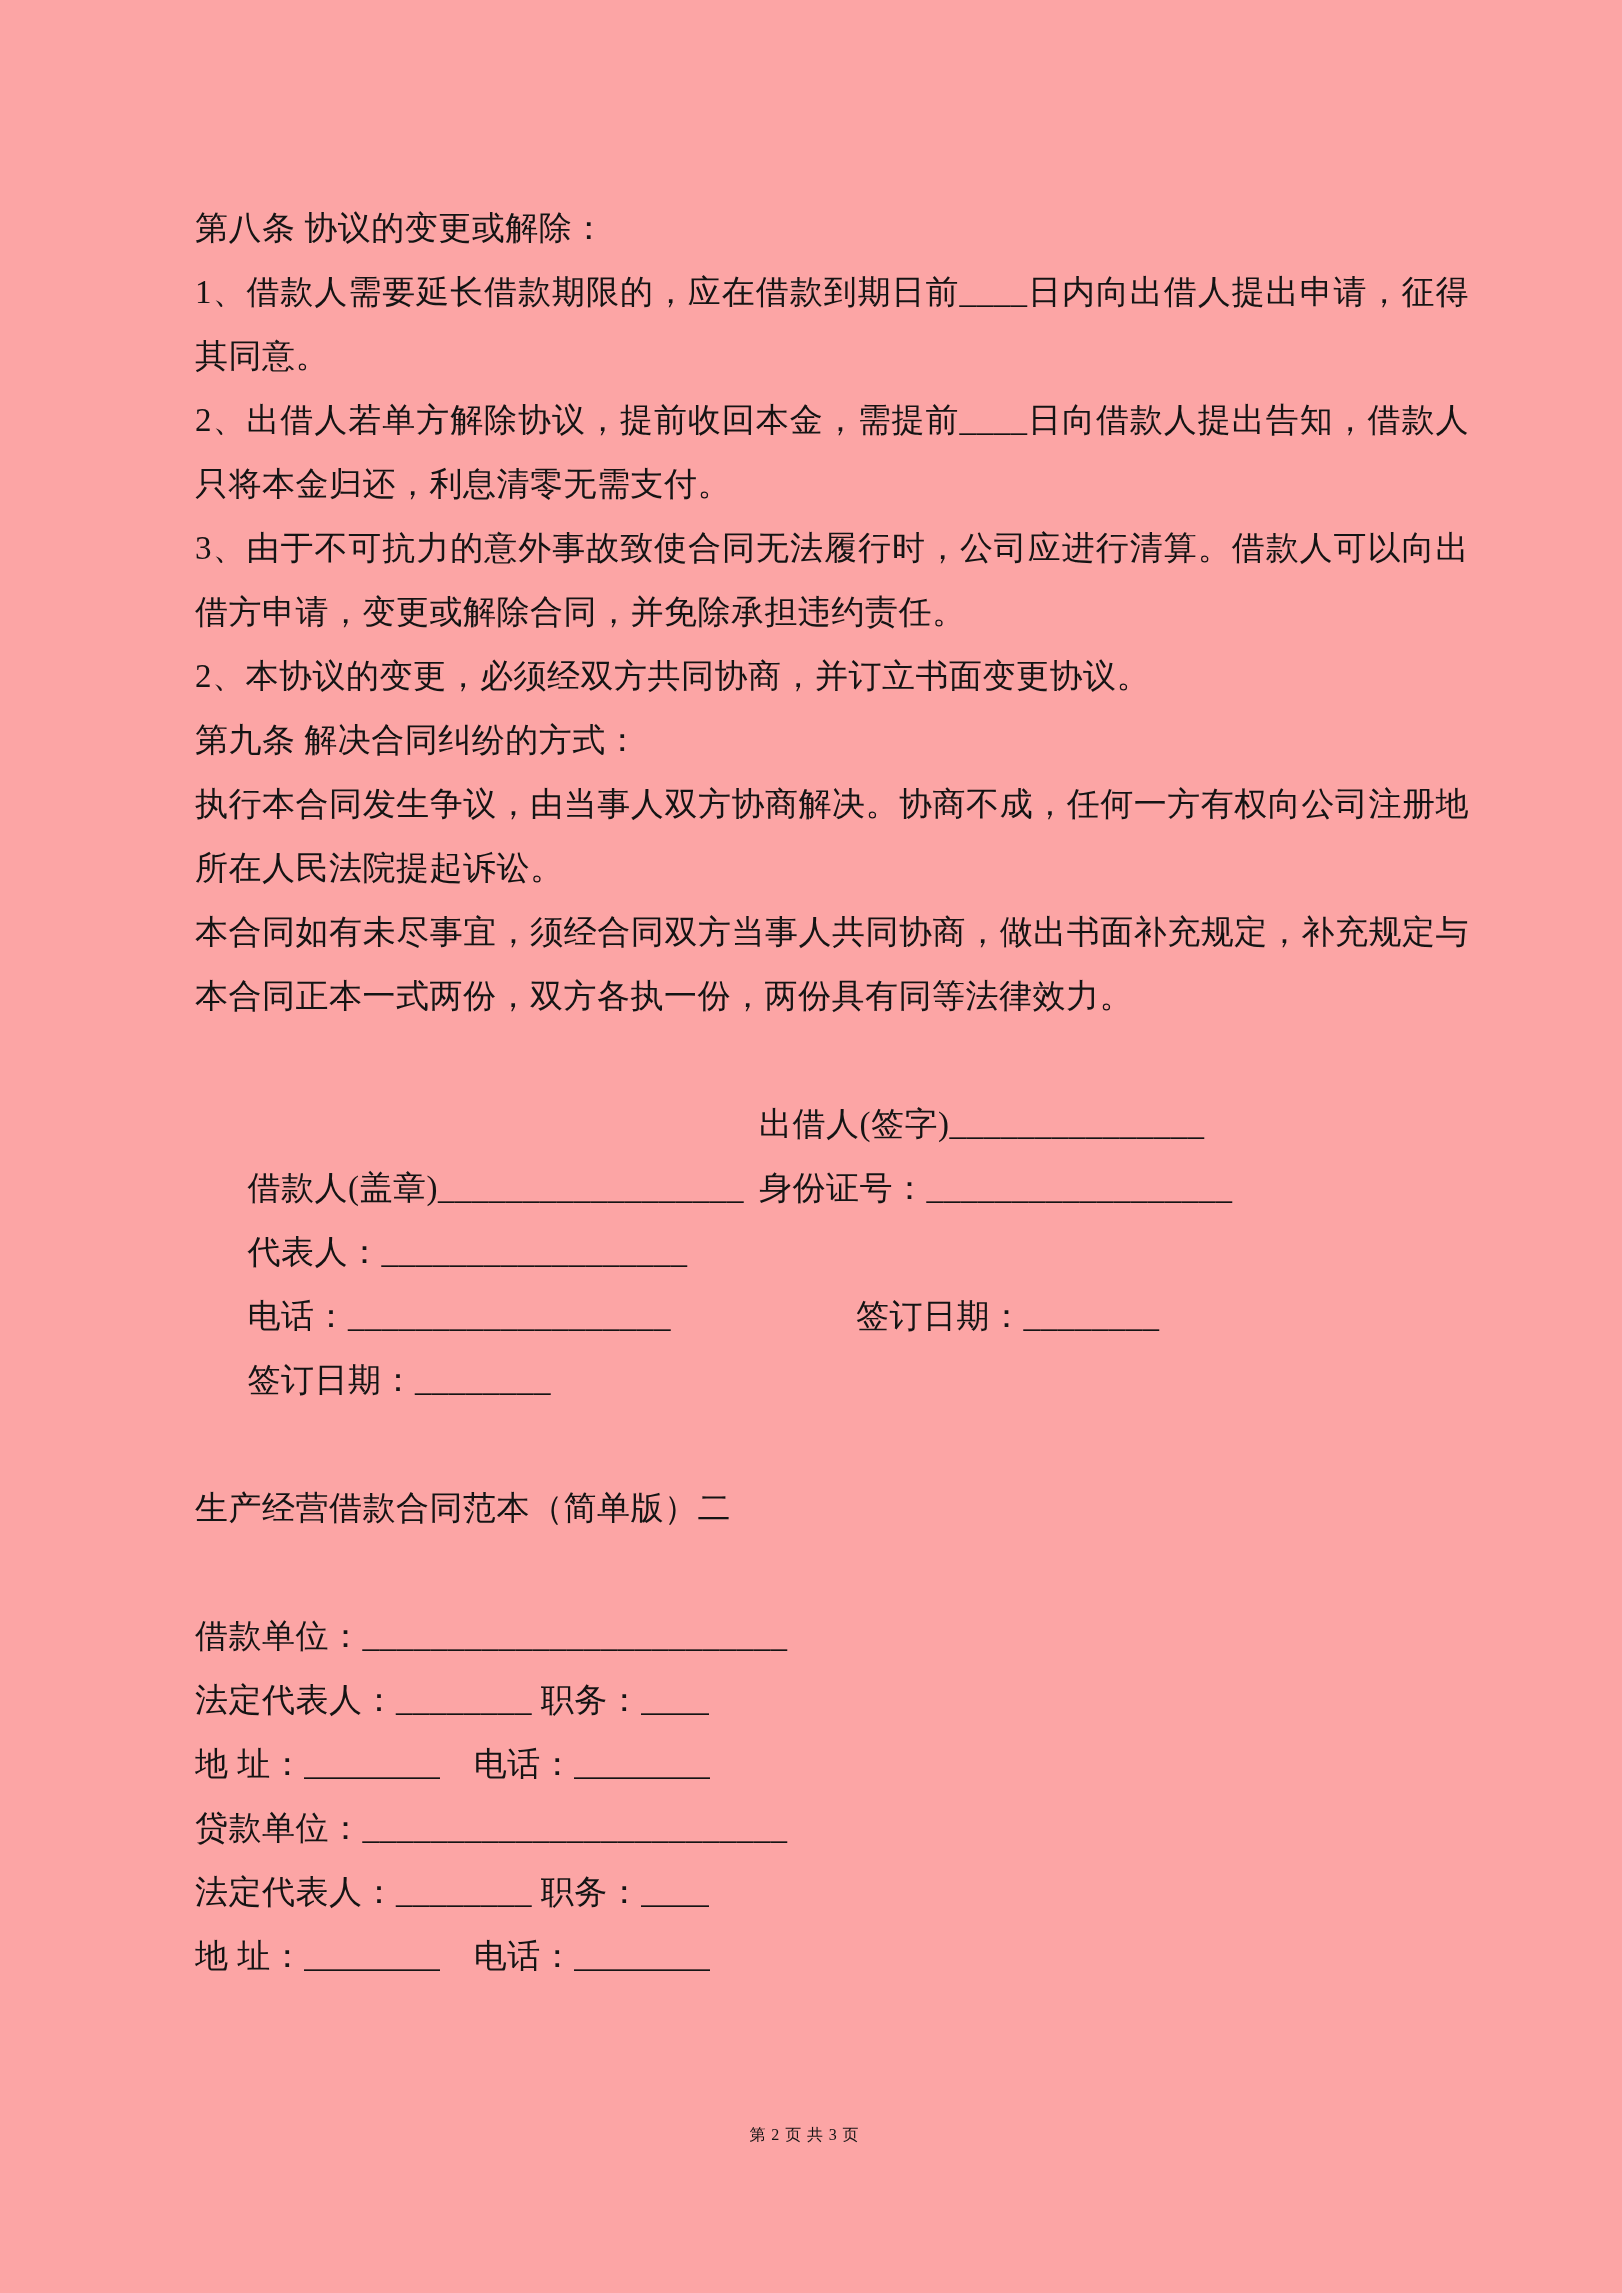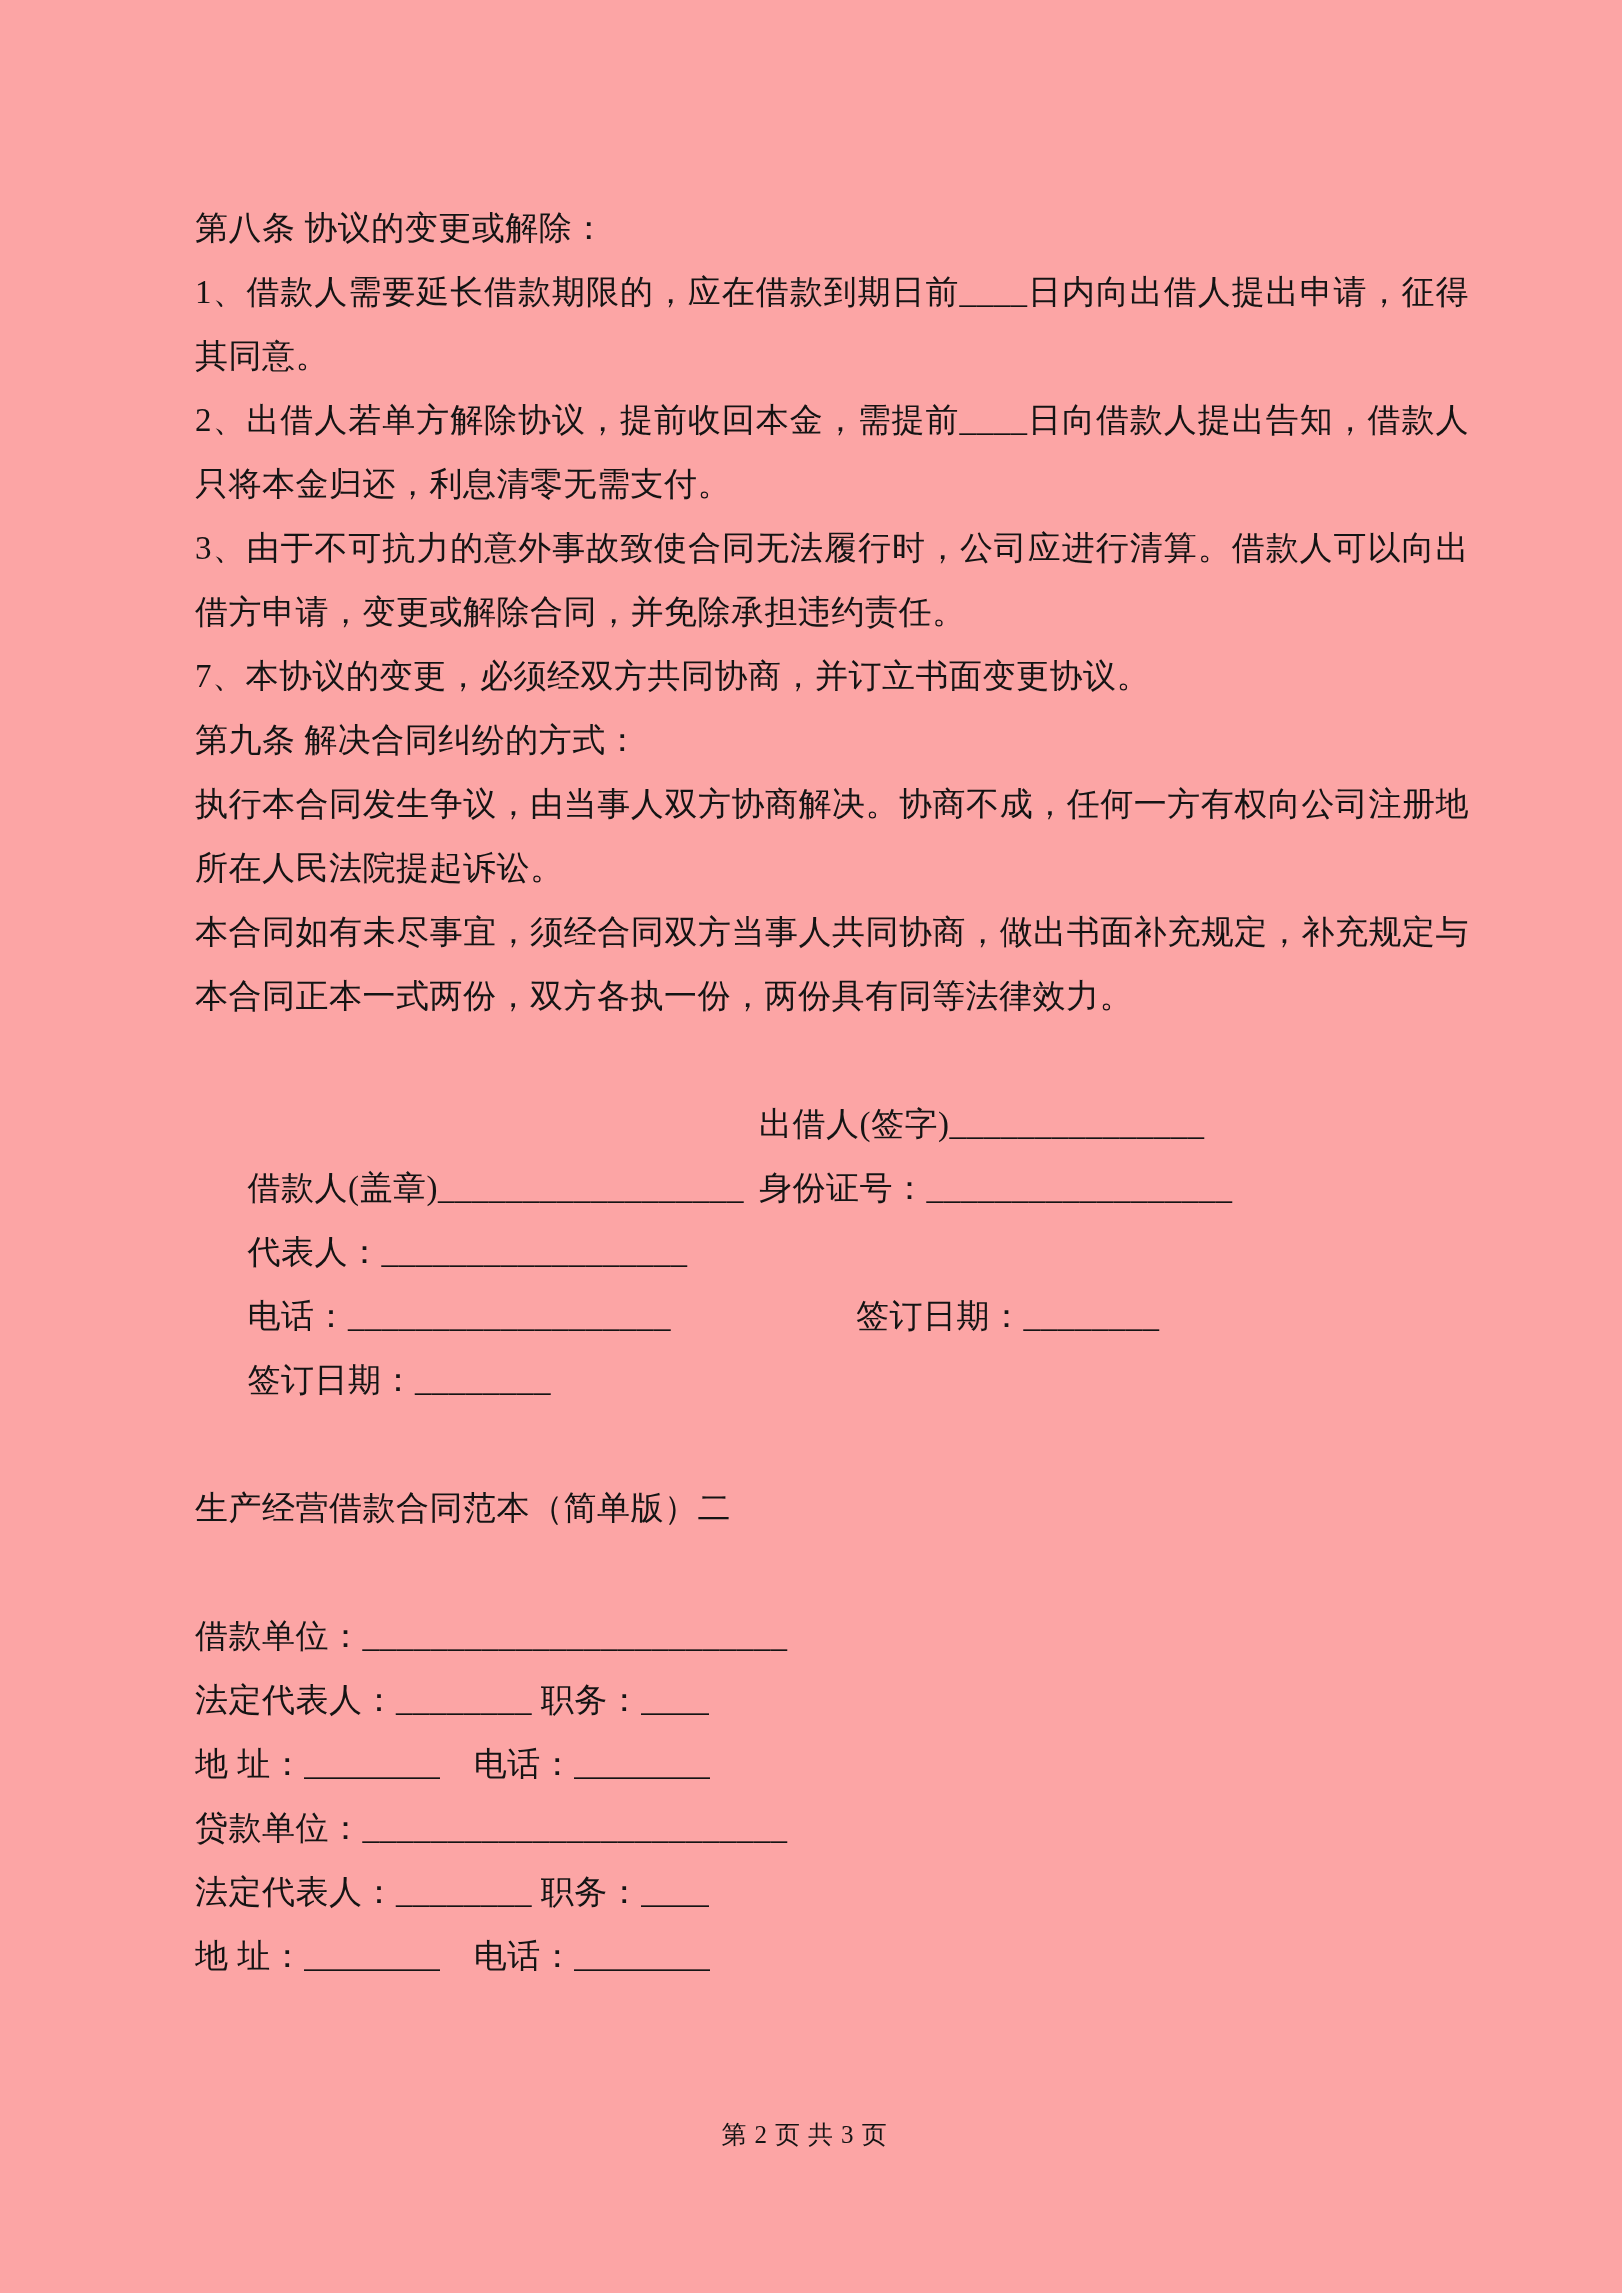--- a/index.html
+++ b/index.html
@@ -49,38 +49,38 @@
     left: 661px;
   }
   .footer {
     position: absolute;
     top: 2117px;
     left: 0;
     width: 1609px;
     height: 36px;
     line-height: 36px;
     text-align: center;
-    font-size: 25px;
+    font-size: 16px;
     letter-spacing: 0.9px;
   }
 </style>
 </head>
 <body>
 
 <div class="page">
   <div class="content">
 
     <div class="ln">第八条 协议的变更或解除：</div>
     <div class="ln full">1、借款人需要延长借款期限的，应在借款到期日前____日内向出借人提出申请，征得</div>
     <div class="ln">其同意。</div>
     <div class="ln full">2、出借人若单方解除协议，提前收回本金，需提前____日向借款人提出告知，借款人</div>
     <div class="ln">只将本金归还，利息清零无需支付。</div>
     <div class="ln full">3、由于不可抗力的意外事故致使合同无法履行时，公司应进行清算。借款人可以向出</div>
     <div class="ln">借方申请，变更或解除合同，并免除承担违约责任。</div>
-    <div class="ln">7、本协议的变更，必须经双方共同协商，并订立书面变更协议。</div>
+    <div class="ln">2、本协议的变更，必须经双方共同协商，并订立书面变更协议。</div>
     <div class="ln">第九条 解决合同纠纷的方式：</div>
     <div class="ln full">执行本合同发生争议，由当事人双方协商解决。协商不成，任何一方有权向公司注册地</div>
     <div class="ln">所在人民法院提起诉讼。</div>
     <div class="ln full">本合同如有未尽事宜，须经合同双方当事人共同协商，做出书面补充规定，补充规定与</div>
     <div class="ln">本合同正本一式两份，双方各执一份，两份具有同等法律效力。</div>
 
     <div class="ln blank"></div>
 
     <div class="ln two-col">
       <span class="col1">借款人(盖章)__________________</span>

